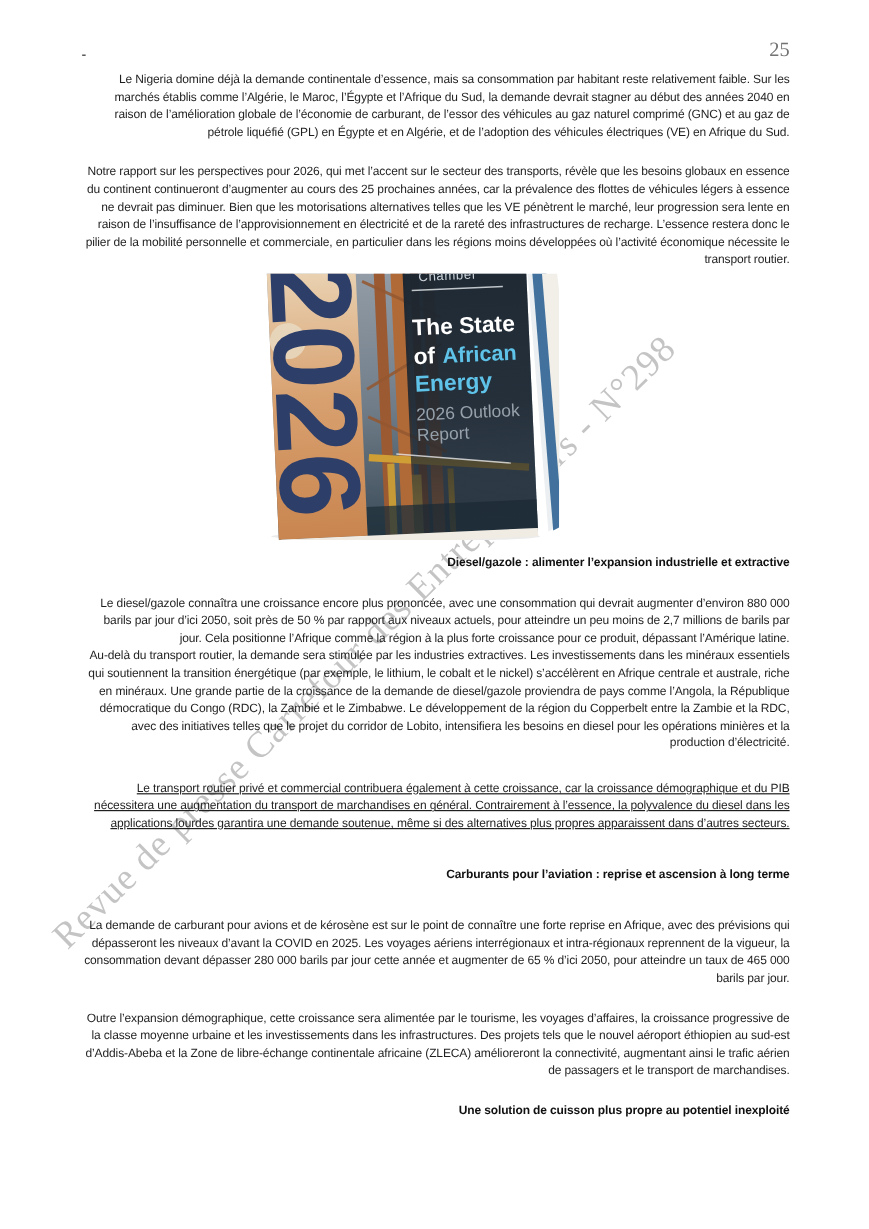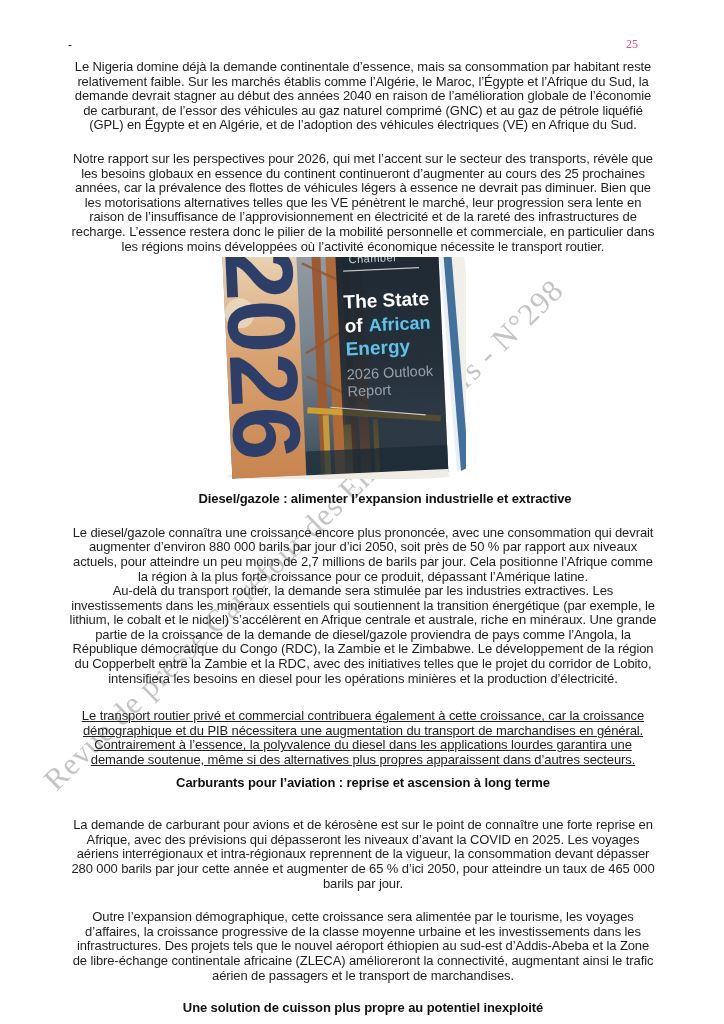--- a/index.html
+++ b/index.html
@@ -29,48 +29,48 @@
     left:68px;top:0;width:590px;
     z-index:2;
   }
   .page-header{
     margin-top:30px;height:22px;
     display:flex;justify-content:space-between;align-items:flex-end;
   }
   .dash{font-size:12px;color:#222;}
   .page-number{
     font-family:"Liberation Serif",serif;
-    font-size:12px;color:#ec4899;
-    margin-right:20px;
+    font-size:17px;color:#737373;
+    margin-right:0;
   }
   .body-p, .body-h{
     margin:0;
-    font-size:13px;
+    font-size:10px;
     line-height:14.6px;
     letter-spacing:-0.1px;
     color:#1f1f1f;
-    text-align:center;
+    text-align:right;
   }
   .body-h{font-weight:bold;color:#111;}
   .p1{margin-top:8px;}
   .p2{margin-top:19px;}
   .cover-figure{
     display:block;
     margin:3px 0 0 152px;
     width:246px;height:222px;
     background:#ffffff;
     overflow:hidden;
     position:relative;
   }
   .cover-figure svg{display:block;}
   .h-diesel{margin-top:13px;margin-left:44px;}
   .p3{margin-top:19px;}
   .p4{}
   .p5{margin-top:23px;text-decoration:underline;}
-  .h-aviation{margin-top:8px;}
+  .h-aviation{margin-top:28px;}
   .p6{margin-top:28px;}
   .p7{margin-top:19px;}
   .h-cooking{margin-top:18px;}
 </style>
 </head>
 <body>
 
 <div class="page">
 
   <div class="watermark">Revue de presse Carrefour des Entrepreneurs - N°298</div>

